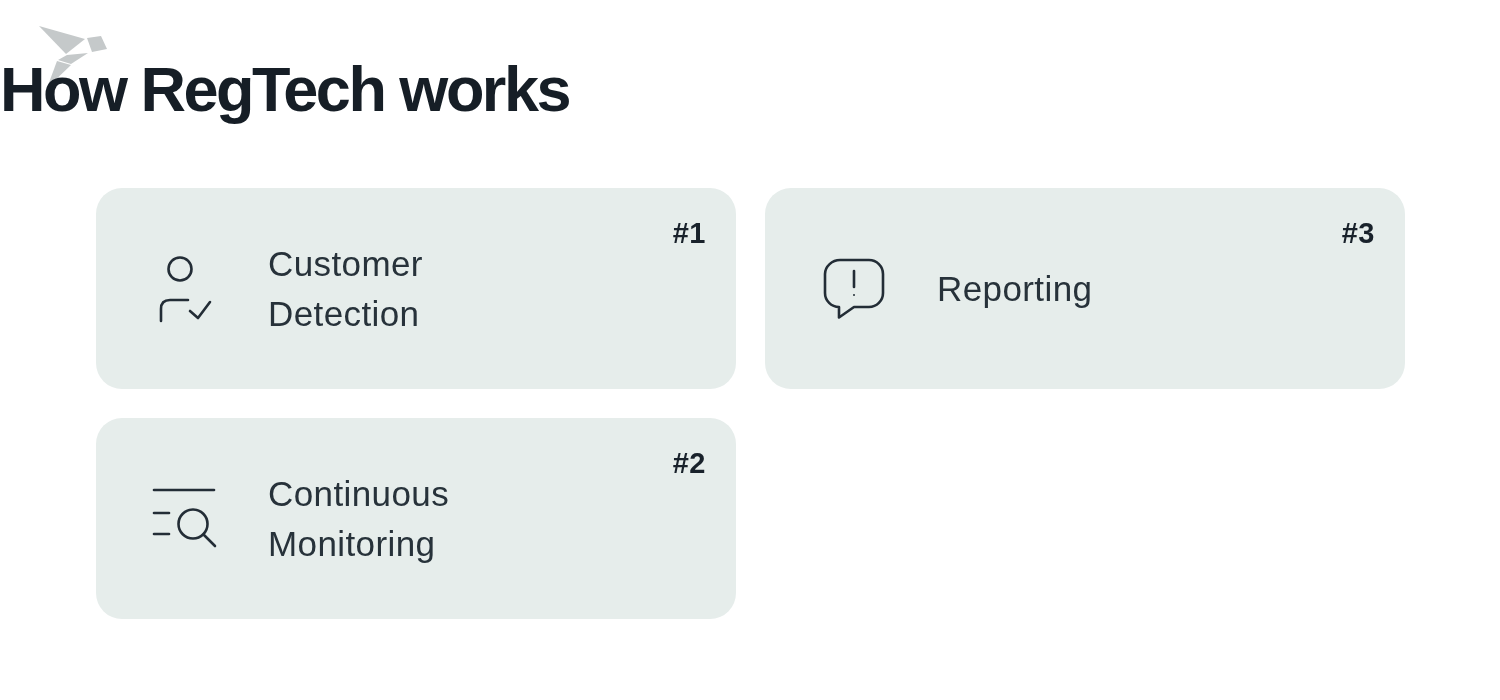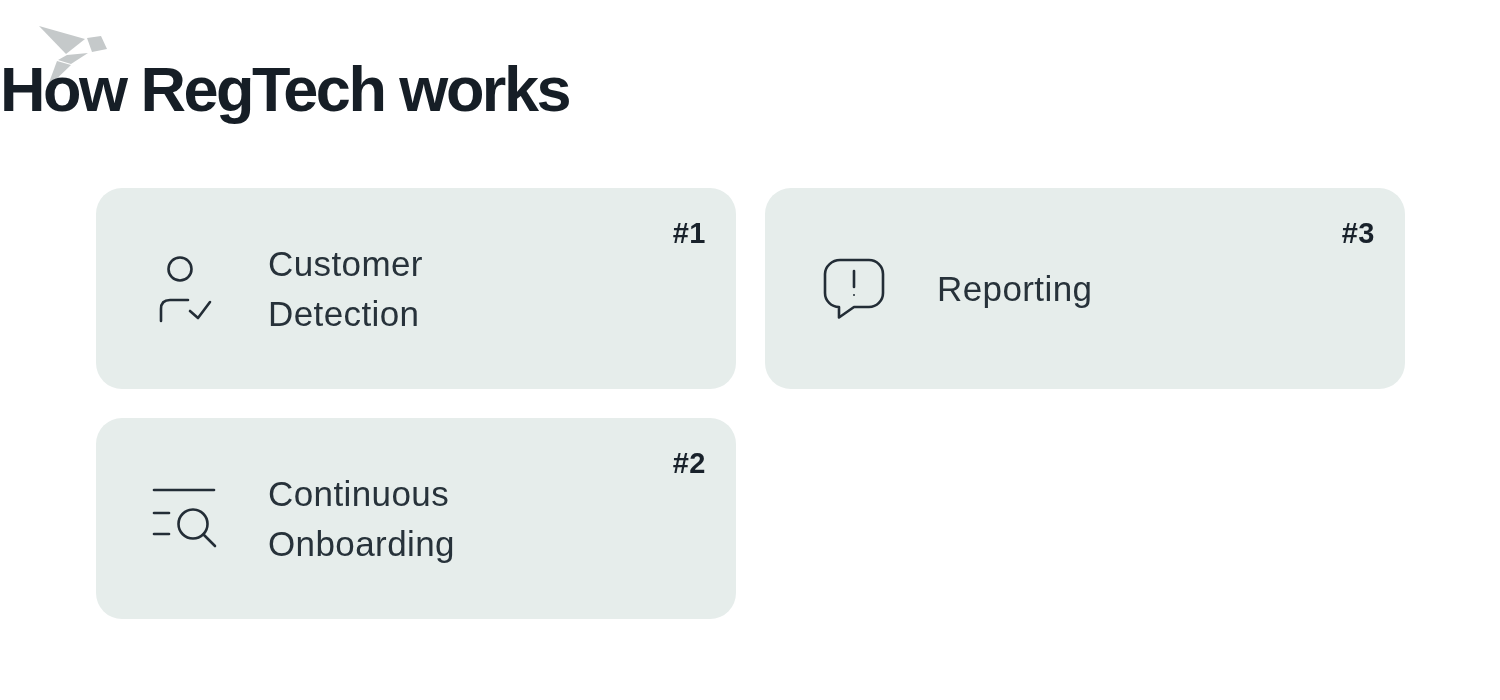--- a/index.html
+++ b/index.html
@@ -128,19 +128,19 @@
       <svg width="66" height="66" viewBox="0 0 66 66" class="stroke-icon">
         <path d="M 2 4 H 62"></path>
         <path d="M 2 27 H 17"></path>
         <path d="M 2 48 H 17"></path>
         <circle cx="41" cy="38" r="14.5"></circle>
         <path d="M 51.5 48.5 L 63 60"></path>
       </svg>
     </div>
     <div class="card-label">
       <span>Continuous</span>
-      <span>Onboarding</span>
+      <span>Monitoring</span>
     </div>
     <div class="badge">#2</div>
   </div>
 
 
 </div>
 
 </body></html>

